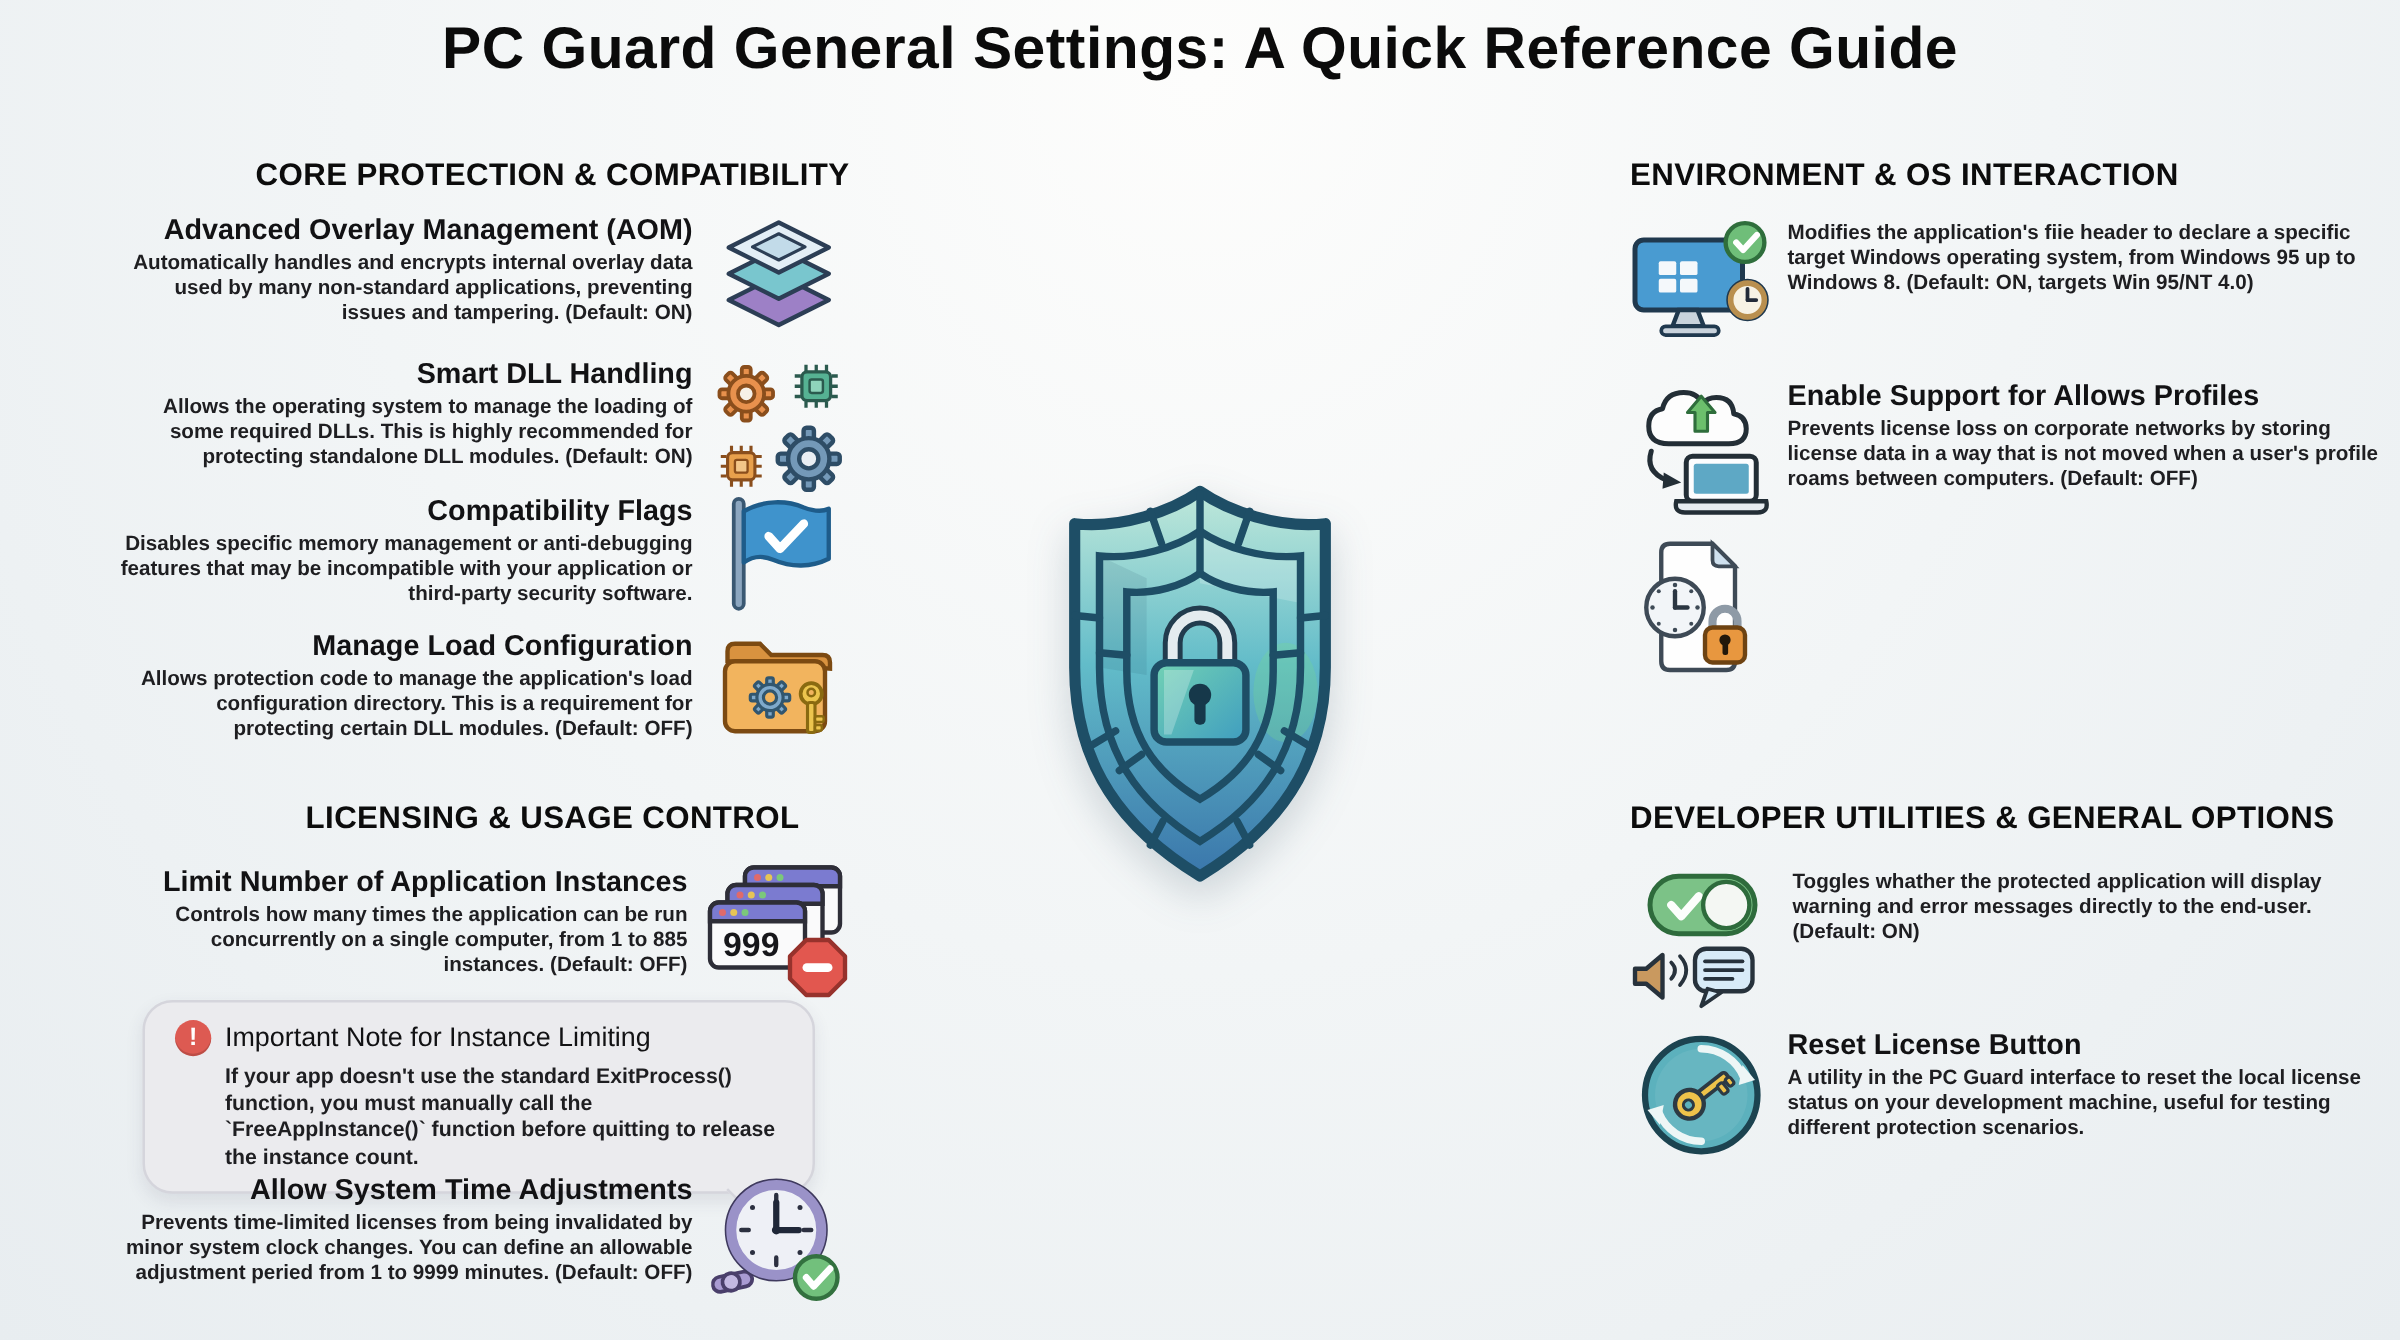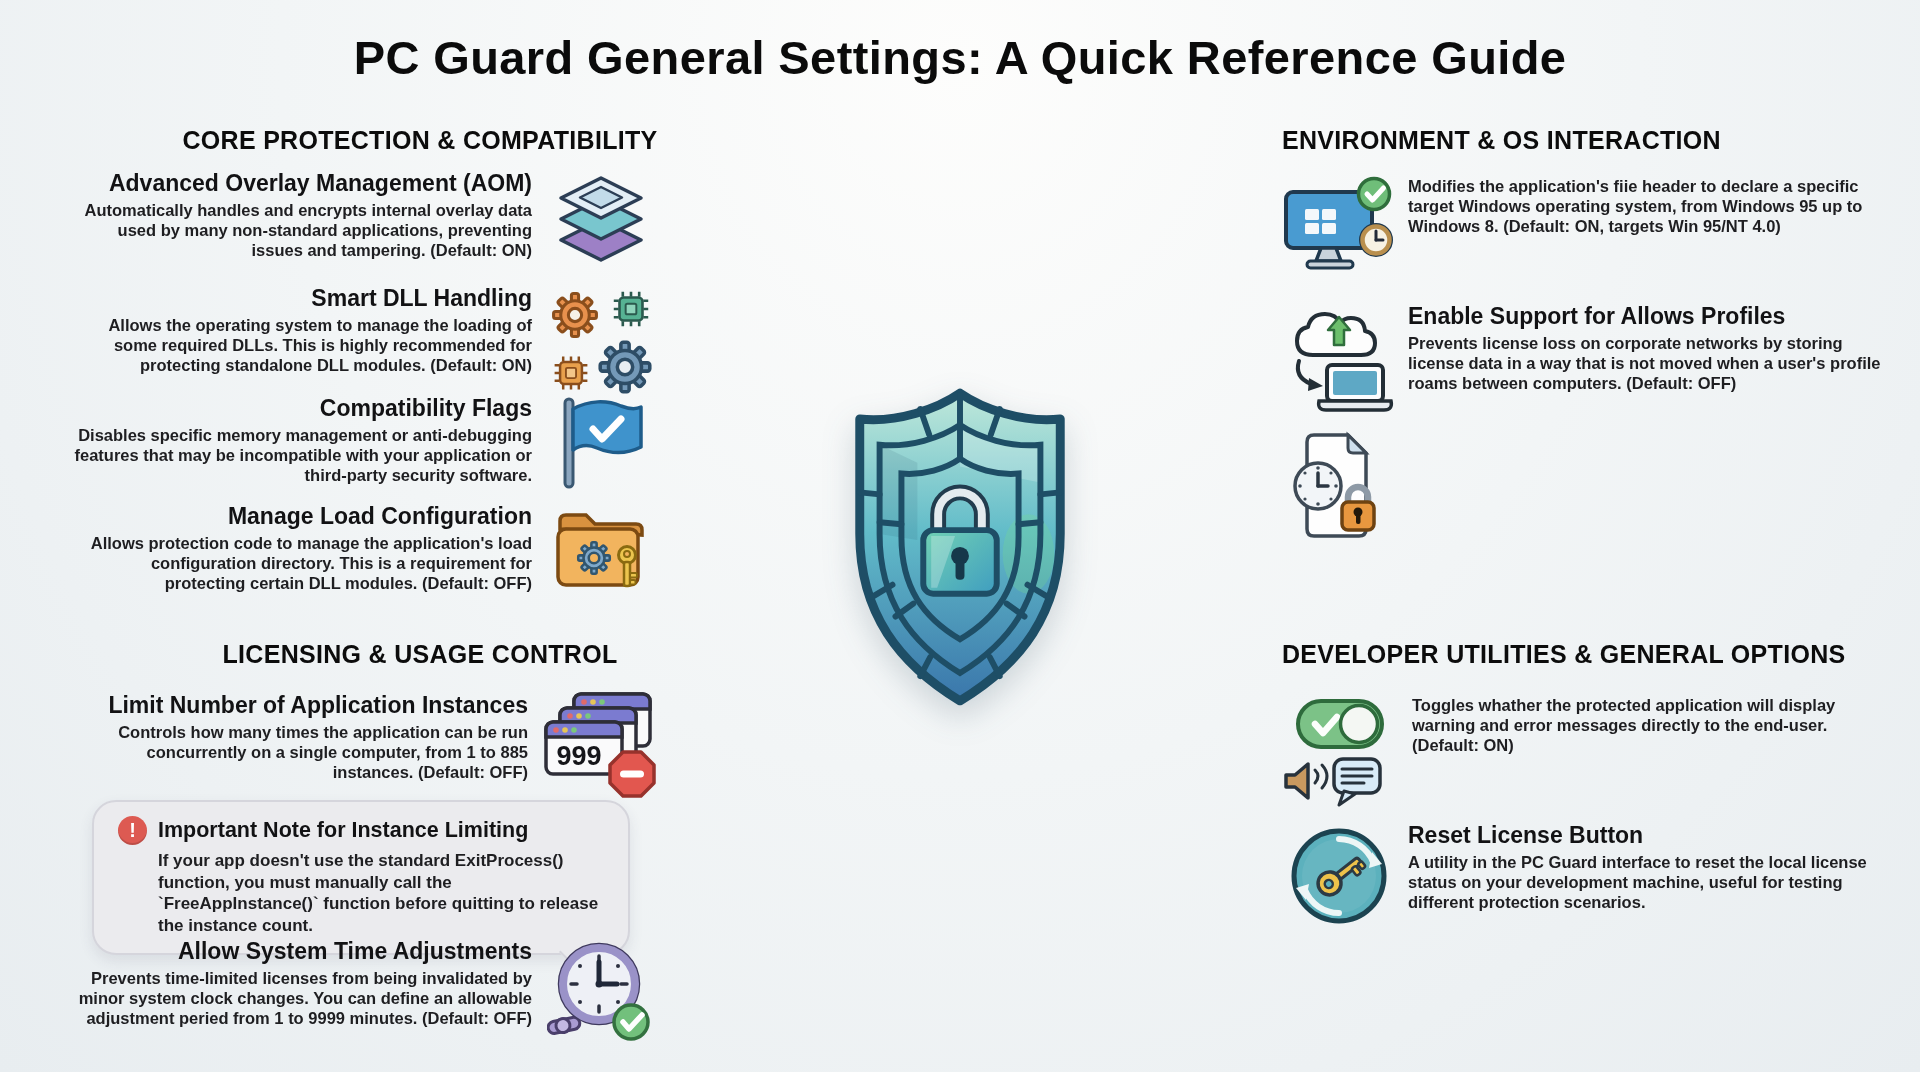--- a/index.html
+++ b/index.html
@@ -2,24 +2,24 @@
 <html><head>
 <meta charset="utf-8">
 <style>
   html,body { margin:0; padding:0; background:#dfe5e9; }
   .canvas {
     position:relative; width:1920px; height:1072px; overflow:hidden;
     background: radial-gradient(ellipse at 50% 6%, #fdfdfc 0%, #f2f5f6 50%, #e8edf0 100%);
     font-family:"Liberation Sans", sans-serif; color:#141414;
   }
   .main-title {
-    position:absolute; top:30px; left:0; width:100%; text-align:center;
+    position:absolute; top:10px; left:0; width:100%; text-align:center;
     font-size:47px; font-weight:bold; letter-spacing:0.4px; color:#0b0b0b;
   }
-  .col { position:absolute; top:0; height:836px; }
+  .col { position:absolute; top:0; height:836px;margin-left:22px; }
   .col-left  { left:70px;  width:588px; }
   .col-right { left:1282px; width:606px; }
   .sec-heading {
     position:absolute; width:100%; font-size:25px; font-weight:bold;
     letter-spacing:0.3px; color:#0c0c0c; box-sizing:border-box;
   }
   .sec-heading.center { text-align:center; padding-left:112px; }
   .row { position:absolute; display:flex; align-items:flex-start; gap:12px; width:100%; }
   .row .txt { flex:1; min-width:0; }
   .row-l .txt { text-align:right; }
@@ -36,21 +36,21 @@
     content:''; position:absolute; left:470px; bottom:-11px; width:22px; height:22px;
     background:#ebebee; border-right:2px solid #d5d5dc; border-bottom:2px solid #d5d5dc;
     transform:rotate(45deg);
   }
   .note-head { display:flex; align-items:center; gap:11px; margin-bottom:5px; }
   .alert-badge {
     width:29px; height:29px; border-radius:50%; background:#dd5a52; color:#ffffff;
     font-weight:bold; font-size:20px; display:flex; align-items:center; justify-content:center;
     box-shadow: inset 0 -2px 0 rgba(0,0,0,0.14); flex:0 0 29px;
   }
-  .note-title { font-size:21.5px; font-weight:bold; color:#121214; }
+  .note-title { font-size:21.5px; font-weight:normal; color:#121214; }
   .note-body  { font-size:17px; font-weight:bold; line-height:1.27; color:#1e1e21; margin-left:40px; }
   .shield-wrap {
     position:absolute; left:826px; top:378px; width:268px; height:338px;
     filter: drop-shadow(0 12px 16px rgba(40,70,90,0.20));
   }
   svg { display:block; }
 </style>
 </head>
 <body>
 

